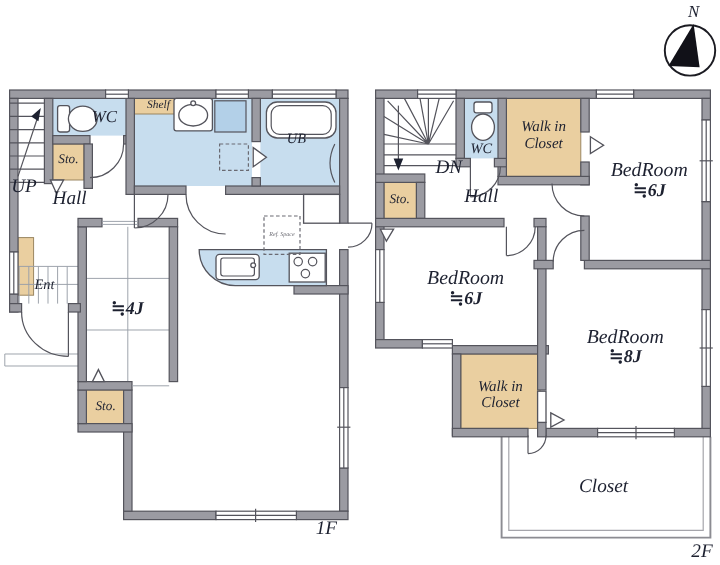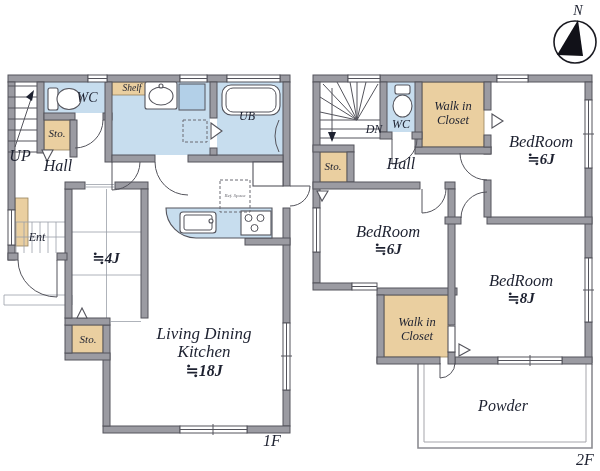--- a/index.html
+++ b/index.html
@@ -268,43 +268,39 @@
 <div class="lbl" style="left:20px;top:156px;font-size:16px">UP</div>
 <div class="lbl" style="left:87px;top:98px;font-size:14px">WC</div>
 <div class="lbl" style="left:57px;top:134px;font-size:11px">Sto.</div>
 <div class="lbl" style="left:132px;top:88px;font-size:9.5px">Shelf</div>
 <div class="lbl" style="left:247px;top:116px;font-size:12px">UB</div>
 <div class="lbl" style="left:37px;top:237px;font-size:12px">Ent</div>
 <div class="lbl room" style="left:106px;top:258px;width:92px;font-size:16.5px">
   <span class="sz" style="font-size:15px">≒4J</span>
 </div>
 <div class="lbl" style="left:88px;top:340px;font-size:11px">Sto.</div>
-<div class="lbl room" style="left:204px;top:352px;width:140px;font-size:17px">
-  <span class="nm">Living Dining Kitchen</span>
-  <span class="sz" style="font-size:16px">≒18J</span>
-</div>
 <div class="lbl wrap tinytxt" style="left:235px;top:196px;width:24px;font-size:5px">Ref. Space</div>
 <div class="lbl" style="left:272px;top:441px;font-size:16px">1F</div>
 
-<div class="lbl" style="left:374px;top:129px;font-size:12px">DN</div>
+<div class="lbl" style="left:374px;top:140px;font-size:16px">DN</div>
 <div class="lbl" style="left:401px;top:124px;font-size:12px">WC</div>
 <div class="lbl wrap" style="left:453px;top:113px;width:64px;font-size:12.5px">Walk in Closet</div>
 <div class="lbl" style="left:333px;top:167px;font-size:11px">Sto.</div>
 <div class="lbl" style="left:401px;top:164px;font-size:16px">Hall</div>
 <div class="lbl room" style="left:541px;top:150px;font-size:16.5px">
   <span class="nm">BedRoom</span>
   <span class="sz" style="font-size:15px">≒6J</span>
 </div>
 <div class="lbl room" style="left:388px;top:240px;font-size:16.5px">
   <span class="nm">BedRoom</span>
   <span class="sz" style="font-size:15px">≒6J</span>
 </div>
 <div class="lbl room" style="left:521px;top:289px;font-size:16.5px">
   <span class="nm">BedRoom</span>
   <span class="sz" style="font-size:15px">≒8J</span>
 </div>
 <div class="lbl wrap" style="left:417px;top:329px;width:58px;font-size:12.5px">Walk in Closet</div>
-<div class="lbl" style="left:503px;top:406px;font-size:16px">Powder</div>
+<div class="lbl" style="left:503px;top:406px;font-size:16px">Closet</div>
 <div class="lbl" style="left:585px;top:460px;font-size:16px">2F</div>
 
 <div class="lbl" style="left:578px;top:11px;font-size:14px">N</div>
 
 </div>
 
 </body></html>

